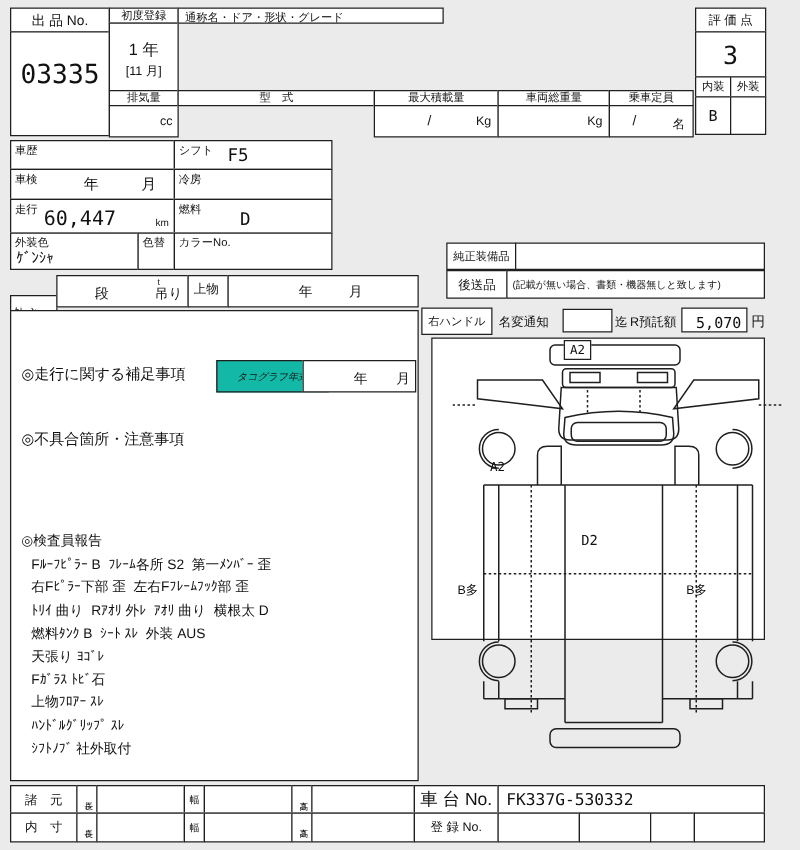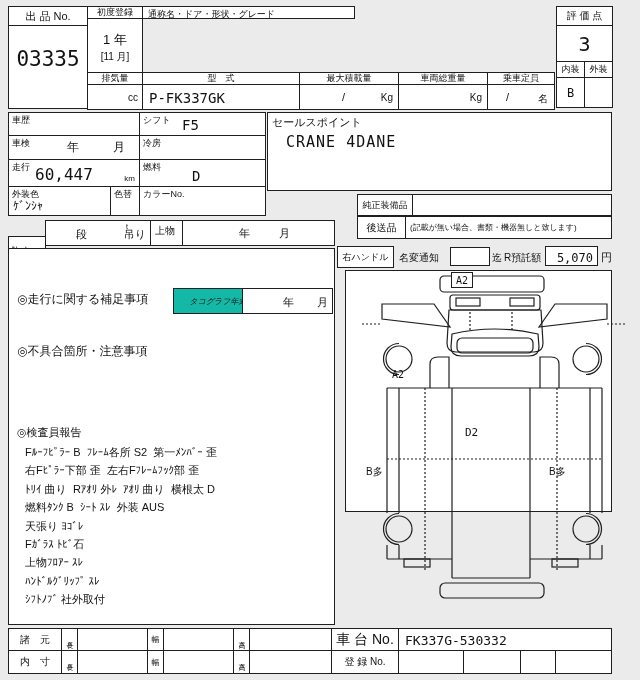--- a/index.html
+++ b/index.html
@@ -31,23 +31,20 @@
 
   <div class="box" style="left:142px;top:6px;width:213px;height:13px;">
     <span class="abs" style="left:5px;top:1px;font-size:9px;">通称名・ドア・形状・グレード</span>
   </div>
 
   <div class="box c" style="left:87px;top:72px;width:56px;height:13px;font-size:9px;">排気量</div>
   <div class="box" style="left:87px;top:84px;width:56px;height:26px;">
     <span class="abs" style="right:4px;top:7px;font-size:10px;">cc</span>
   </div>
   <div class="box c" style="left:142px;top:72px;width:158px;height:13px;font-size:9px;">型　式</div>
-  <div class="box" style="left:142px;top:84px;width:158px;height:26px;">
-    <span class="abs mono" style="left:6px;top:5px;font-size:14px;">P-FK337GK</span>
-  </div>
 
   <div class="box c" style="left:299px;top:72px;width:100px;height:13px;font-size:9px;">最大積載量</div>
   <div class="box" style="left:299px;top:84px;width:100px;height:26px;">
     <span class="abs" style="left:42px;top:6px;font-size:11px;">/</span>
     <span class="abs" style="right:5px;top:7px;font-size:10px;">Kg</span>
   </div>
   <div class="box c" style="left:398px;top:72px;width:90px;height:13px;font-size:9px;">車両総重量</div>
   <div class="box" style="left:398px;top:84px;width:90px;height:26px;">
     <span class="abs" style="right:5px;top:7px;font-size:10px;">Kg</span>
   </div>
@@ -108,24 +105,20 @@
     <span class="abs" style="right:4px;bottom:3px;font-size:11px;">吊り</span>
   </div>
   <div class="box" style="left:150px;top:220px;width:33px;height:26px;">
     <span class="abs" style="left:4px;top:3px;font-size:10px;">上物</span>
   </div>
   <div class="box" style="left:182px;top:220px;width:153px;height:26px;">
     <span class="abs" style="left:56px;bottom:4px;font-size:11px;">年</span>
     <span class="abs" style="left:96px;bottom:4px;font-size:11px;">月</span>
   </div>
 
-  <div class="box" style="left:267px;top:112px;width:345px;height:79px;">
-    <span class="abs" style="left:4px;top:2px;font-size:11px;">セールスポイント</span>
-    <span class="abs mono" style="left:18px;top:20px;font-size:15px;letter-spacing:1px;">CRANE 4DANE</span>
-  </div>
   <div class="box c" style="left:357px;top:194px;width:56px;height:22px;font-size:9px;">純正装備品</div>
   <div class="box" style="left:412px;top:194px;width:200px;height:22px;"></div>
   <div class="box c" style="left:357px;top:216px;width:49px;height:23px;font-size:10px;">後送品</div>
   <div class="box" style="left:405px;top:216px;width:207px;height:23px;">
     <span class="abs" style="left:4px;top:5px;font-size:8px;">(記載が無い場合、書類・機器無しと致します)</span>
   </div>
 
   <div class="box c" style="left:337px;top:246px;width:57px;height:22px;font-size:9px;">右ハンドル</div>
   <span class="abs" style="left:399px;top:251px;font-size:10px;">名変通知</span>
   <div class="box" style="left:450px;top:247px;width:40px;height:19px;"></div>

